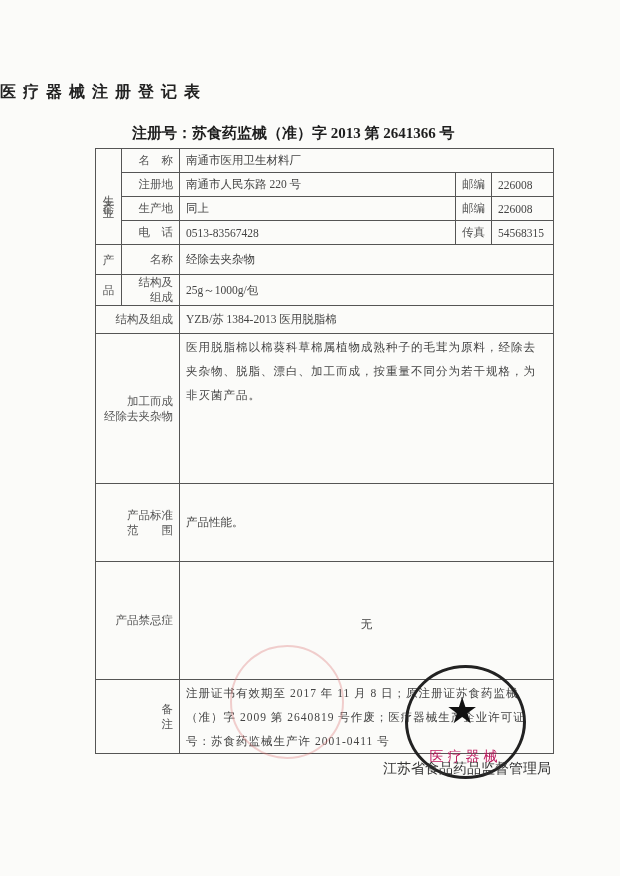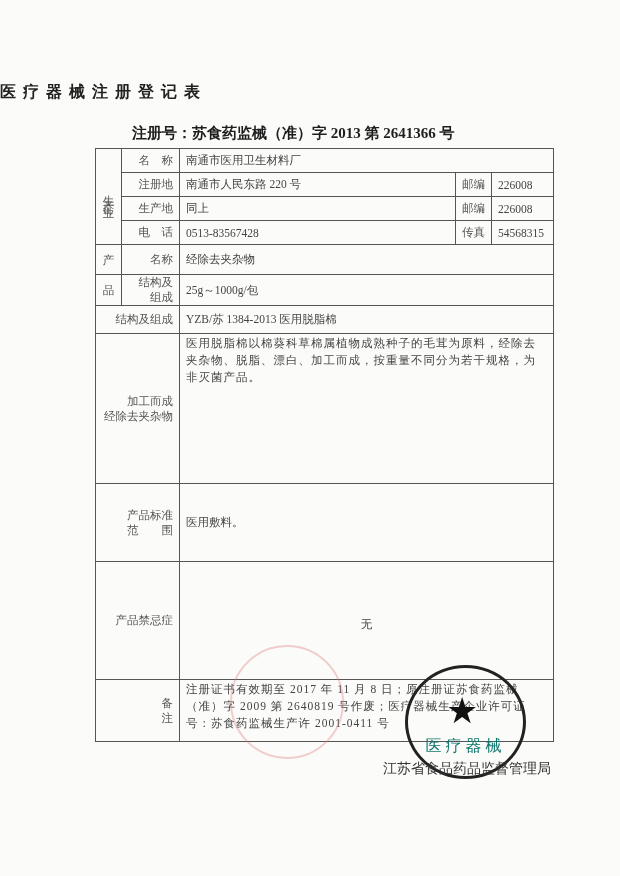--- a/index.html
+++ b/index.html
@@ -25,41 +25,41 @@
     position: absolute; left: 95px; top: 148px; width: 458px;
     border-collapse: collapse; table-layout: fixed;
     font-size: 11.5px; color: #444;
   }
   .tbl td {
     border: 1px solid #555; padding: 0 6px; vertical-align: middle;
   }
   .tbl td.lbl { text-align: right; color: #555; }
   .tbl td.grp { text-align: center; color: #555; padding: 0; line-height: 20px; }
   .tbl td.val { font-family: Liberation Serif, serif; }
-  .desc { vertical-align: top !important; padding-top: 1px !important; line-height: 17px; letter-spacing: 1px; }
+  .desc { vertical-align: top !important; padding-top: 1px !important; line-height: 24px; letter-spacing: 1px; }
   .center { text-align: center; }
   .footer {
     position: absolute; left: 383px; top: 760px; font-size: 14px; color: #333;
   }
   .stamp-red {
     position: absolute; left: 230px; top: 645px; width: 110px; height: 110px;
     border: 2px solid rgba(220,120,120,0.35); border-radius: 50%;
     pointer-events: none;
   }
   .stamp-black {
     position: absolute; left: 405px; top: 665px; width: 115px; height: 108px;
     border: 3px solid #222; border-radius: 50%;
     pointer-events: none;
   }
   .stamp-black .star {
     position: absolute; left: 38px; top: 22px; font-size: 36px; color: #111;
   }
   .stamp-black .stxt {
-    position: absolute; left: 0; width: 100%; top: 68px; text-align: center;
-    font-size: 16px; letter-spacing: 4px; color: #0f766e;
+    position: absolute; left: 0; width: 100%; top: 80px; text-align: center;
+    font-size: 14px; letter-spacing: 4px; color: #be185d;
   }
 </style>
 </head>
 <body>
 
 <div class="title">医疗器械注册登记表</div>
 <div class="regno">注册号：苏食药监械（准）字 2013 第 2641366 号</div>
 
 <table class="tbl">
   <colgroup>
@@ -119,21 +119,21 @@
       <div>经除去夹杂物</div>
     </td>
     <td class="val desc" colspan="3">医用脱脂棉以棉葵科草棉属植物成熟种子的毛茸为原料，经除去夹杂物、脱脂、漂白、加工而成，按重量不同分为若干规格，为非灭菌产品。</td>
   </tr>
 
   <tr style="height:78px">
     <td class="lbl" colspan="2">
       <div>产品标准</div>
       <div>范　　围</div>
     </td>
-    <td class="val" colspan="3">医用敷料。</td>
+    <td class="val" colspan="3">产品性能。</td>
   </tr>
 
   <tr style="height:118px">
     <td class="lbl" colspan="2">产品禁忌症</td>
     <td class="val center" colspan="3" style="padding-top:8px">无</td>
   </tr>
 
   <tr style="height:62px">
     <td class="lbl" colspan="2">
       <div>备</div>

